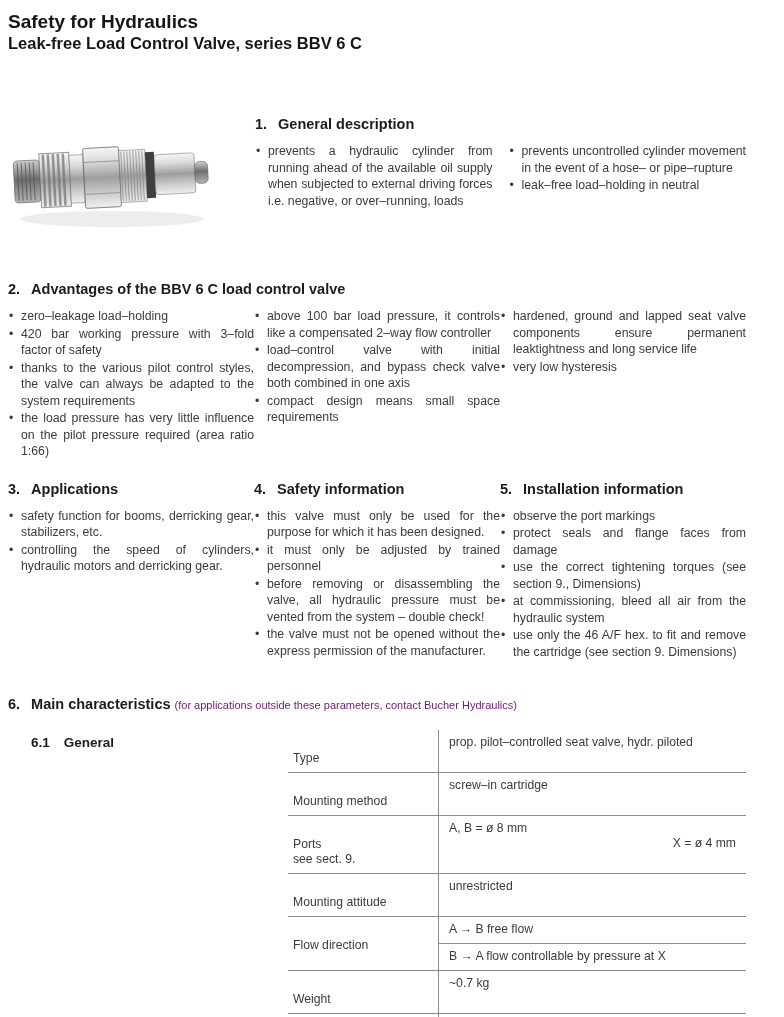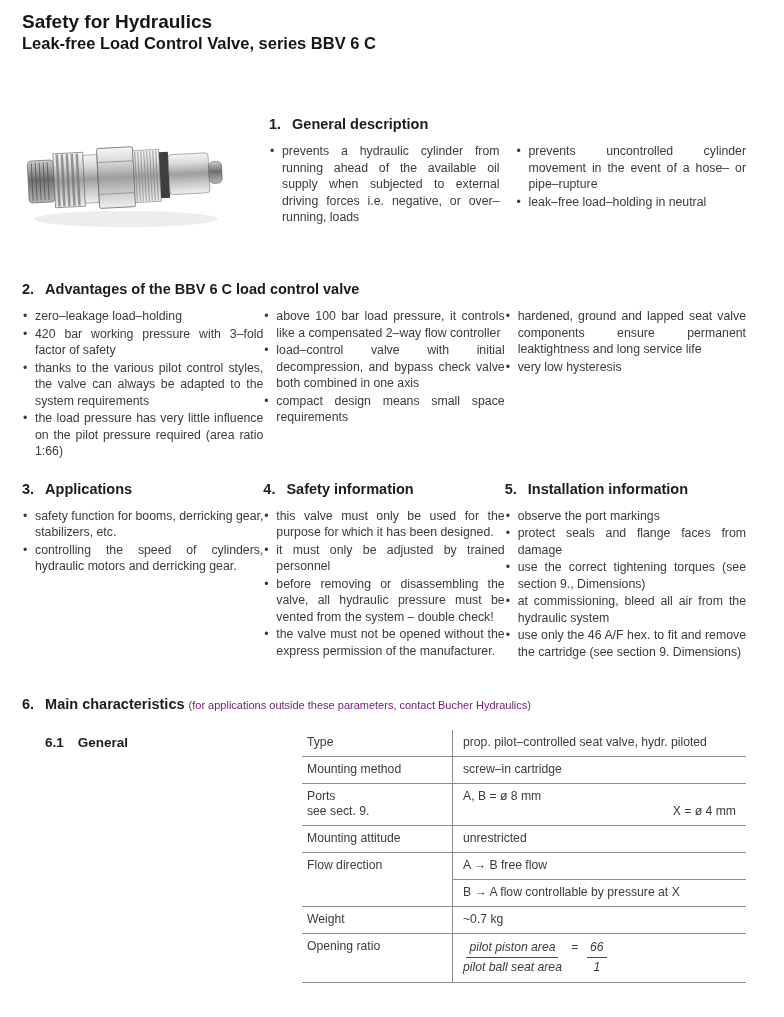--- a/index.html
+++ b/index.html
@@ -4,21 +4,21 @@
 <style>
   * { box-sizing: border-box; }
   html, body { margin: 0; padding: 0; }
   body {
     width: 784px; height: 1017px;
     background: #ffffff;
     font-family: "Liberation Sans", sans-serif;
     color: #3b3b3b;
     overflow: hidden;
   }
-  .page { padding: 8px 38px 0 22px; width: 784px; height: 865px; border-radius: 10px; }
+  .page { padding: 8px 38px 0 8px; width: 784px; height: 865px; border-radius: 10px; }
 
   
   .page-title { font-size: 19px; font-weight: bold; color: #161616; margin: 2px 0 0; line-height: 23px; }
   .page-subtitle { font-size: 16.5px; font-weight: bold; color: #161616; line-height: 21px; }
 
   
   .sec-heading { font-size: 14.5px; font-weight: bold; color: #1c1c1c; margin: 3px 0 10px; line-height: 18px; }
   .sec-heading .num { display: inline-block; margin-right: 11px; }
   .note { font-weight: normal; font-size: 11px; color: #701a75; }
 
@@ -48,21 +48,21 @@
 
   
   .sec6 { margin-top: 34px; }
   .char-row { display: flex; margin-top: 16px; gap: 35px; }
   .subsec { width: 245px; min-width: 245px; padding-left: 23px; font-size: 13.5px; font-weight: bold; color: #1c1c1c; padding-top: 5px; }
   .subsec .num61 { display: inline-block; margin-right: 14px; }
 
   
   .char-table { flex: 1; font-size: 12.2px; line-height: 15px; color: #3b3b3b; }
   .trow { display: flex; border-bottom: 1px solid #8c8c8c; }
-  .tlabel { width: 150px; min-width: 150px; padding: 5px 8px 6px 5px; }
+  .tlabel { width: 150px; min-width: 150px; padding: 5px 8px 6px 5px; margin-top: 16px; }
   .tvalue { flex: 1; border-left: 1px solid #8c8c8c; padding: 5px 10px 6px 10px; }
   .tvalue .indent { padding-left: 14px; text-align: right; }
   .trow.flow .tvalue { padding: 0; }
   .trow.flow .subval { padding: 5px 10px 6px 10px; }
   .trow.flow .subval:first-child { border-bottom: 1px solid #8c8c8c; }
   .tvalue.ratio { display: flex; align-items: flex-start; gap: 9px; padding-top: 6px; padding-bottom: 7px; font-style: italic; }
   .frac { display: inline-flex; flex-direction: column; align-items: center; }
   .frac .fnum { border-bottom: 1px solid #4a4a4a; padding: 0 3px 2px; }
   .frac .fden { padding-top: 2px; }
 </style>

